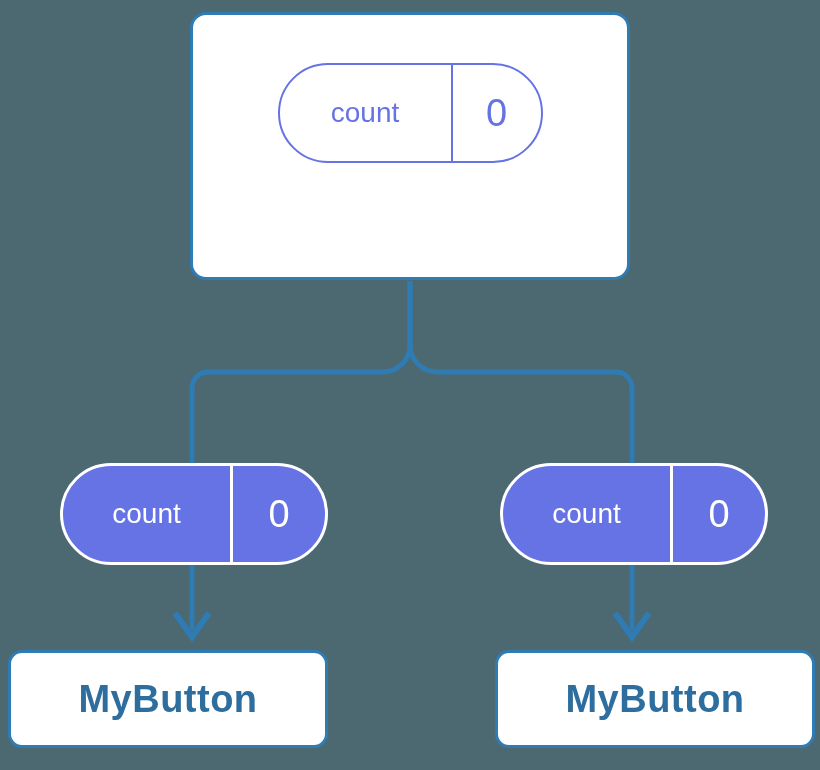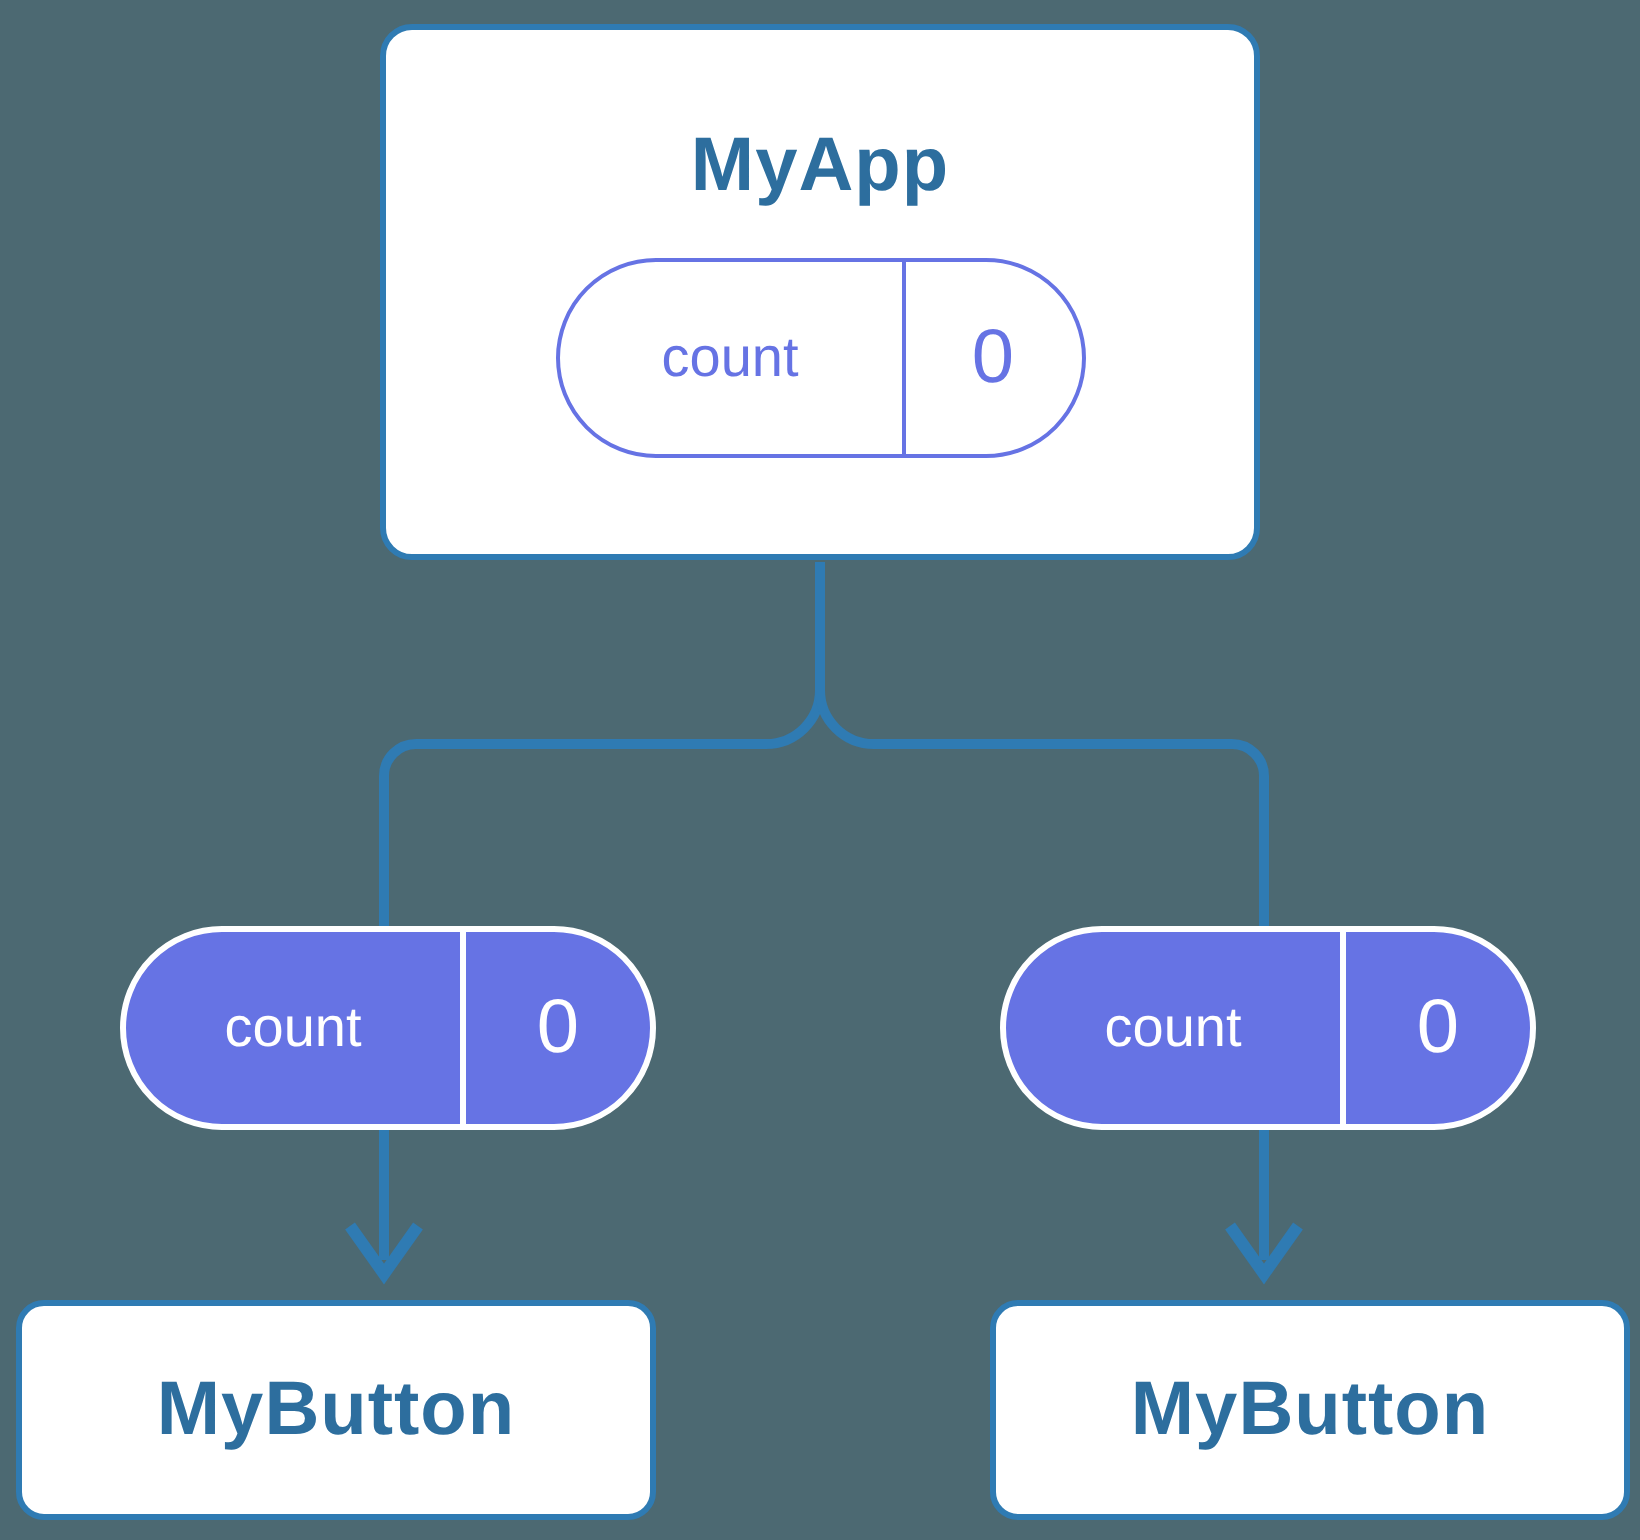--- a/index.html
+++ b/index.html
@@ -34,21 +34,21 @@
     border-radius: 16px;
     display: flex;
     flex-direction: column;
     align-items: center;
     padding-top: 48px;
     gap: 26px;
   }
   .button-card {
     top: 650px;
     width: 320px;
-    height: 110px;
+    height: 98px;
     border-radius: 14px;
     display: flex;
     align-items: center;
     justify-content: center;
   }
   .button-card.left  { left: 8px; }
   .button-card.right { left: 495px; }
   .card-title {
     color: var(--text-blue, #2D6E9E);
     font-size: 38px;
@@ -108,21 +108,20 @@
   <svg class="connector-svg" viewBox="0 0 820 770" width="820" height="770">
     <g fill="none" stroke="#2F7BB3">
       <path d="M410 281 V345 A27 27 0 0 1 383 372 H208 A16 16 0 0 0 192 388 V630" stroke-width="5"></path>
       <path d="M410 281 V345 A27 27 0 0 0 437 372 H616 A16 16 0 0 1 632 388 V630" stroke-width="5"></path>
       <path d="M175 613 L192 637 L209 613" stroke-width="6" stroke-linejoin="miter"></path>
       <path d="M615 613 L632 637 L649 613" stroke-width="6" stroke-linejoin="miter"></path>
     </g>
   </svg>
 
   <div class="card app-card">
-    <div class="card-title">MyApp</div>
     <div class="pill outline">
       <span class="seg seg-name">count</span>
       <span class="seg seg-value">0</span>
     </div>
   </div>
 
   <div class="pill solid left">
     <span class="seg seg-name">count</span>
     <span class="seg seg-value">0</span>
   </div>

